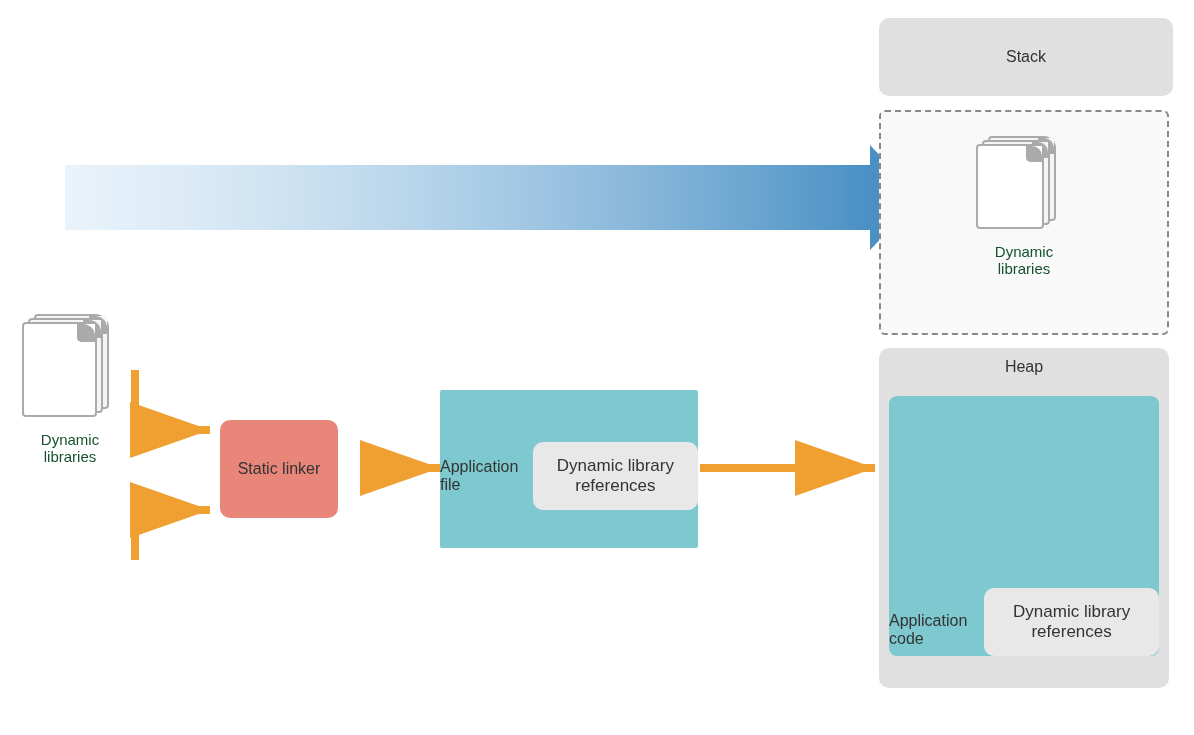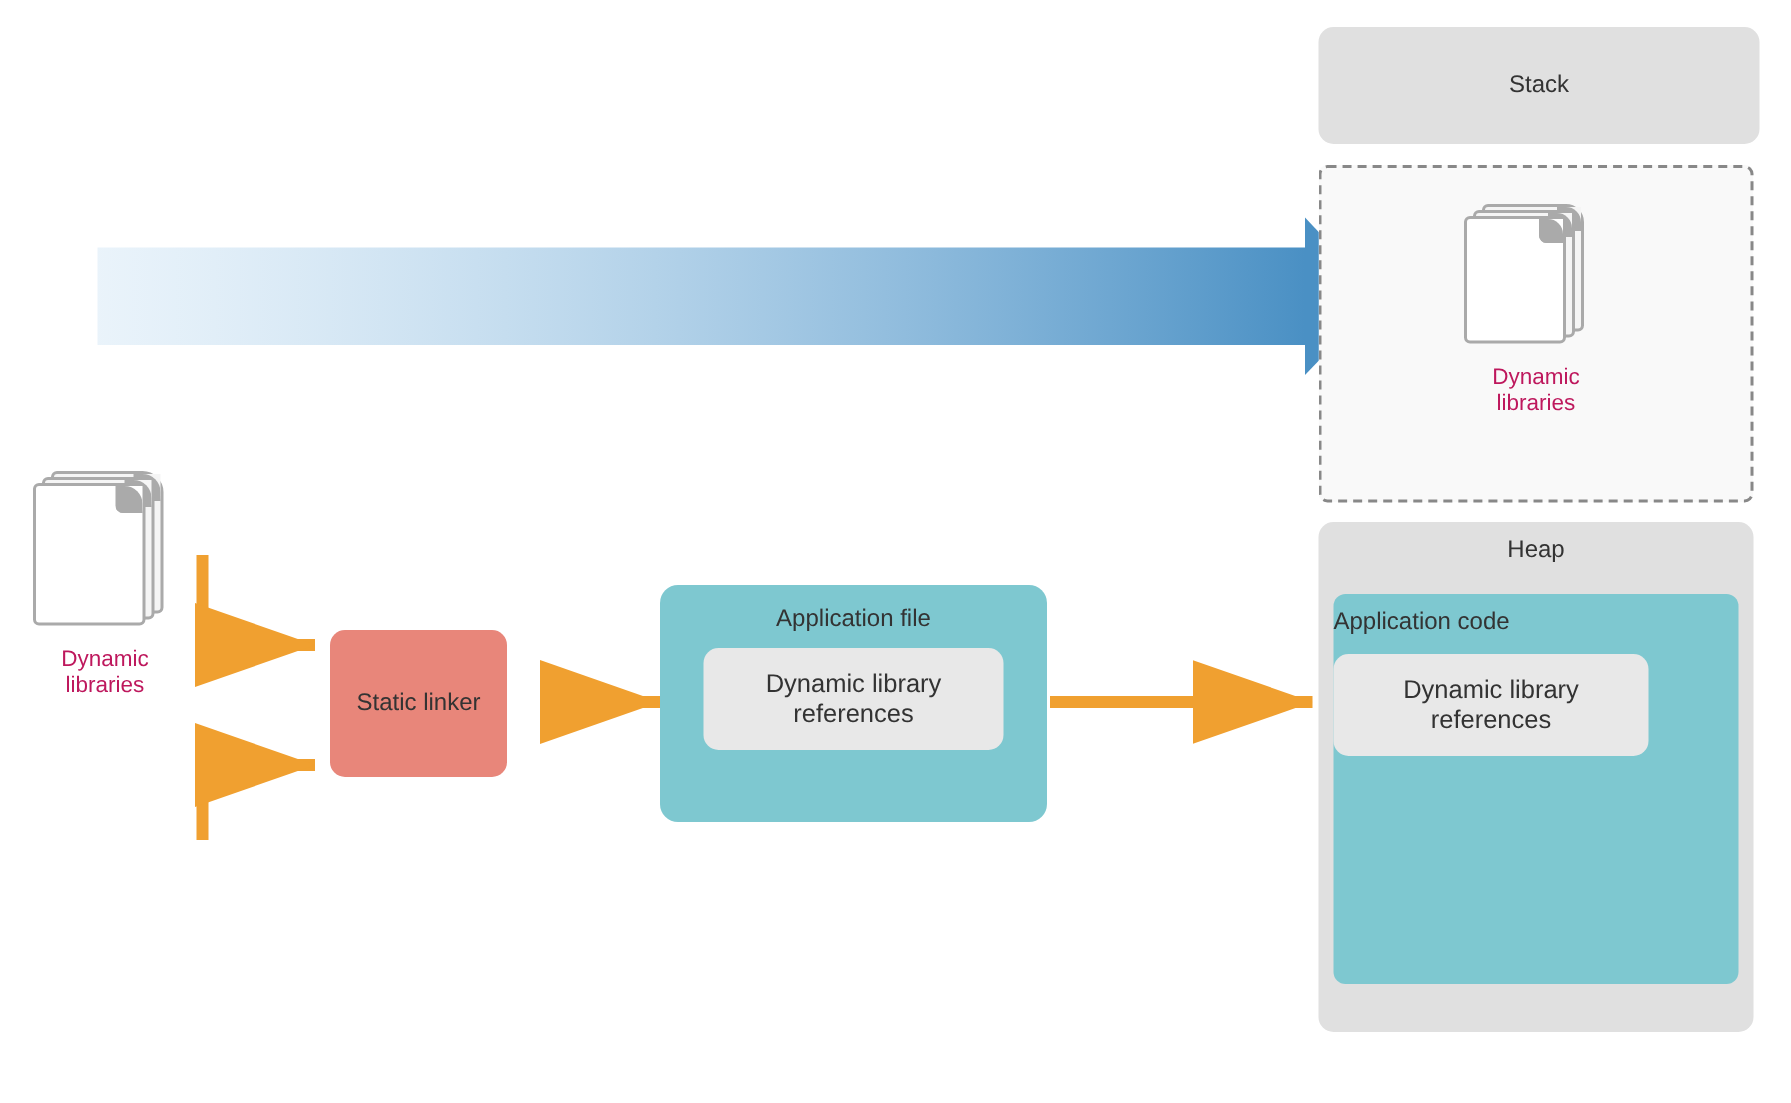--- a/index.html
+++ b/index.html
@@ -25,23 +25,23 @@
       border-radius: 10px;
       display: flex;
       align-items: center;
       justify-content: center;
       font-size: 16px;
       color: #333;
     }
     .app-file-box {
       position: absolute;
       background: #7ec8d0;
-      border-radius: 12px;
-      display: flex;
-      flex-direction: column;
+      border-radius: 2px;
+      display: flex;
+      flex-direction: row;
       align-items: center;
       justify-content: flex-start;
       padding-top: 14px;
       gap: 10px;
     }
     .app-file-label {
       font-size: 16px;
       color: #333;
     }
     .inner-ref-box {
@@ -80,40 +80,40 @@
       text-align: center;
       font-size: 16px;
       color: #333;
       padding: 10px 0 6px 0;
     }
     .app-code-inner {
       position: absolute;
       background: #7ec8d0;
       border-radius: 8px;
       display: flex;
-      flex-direction: column;
-      align-items: flex-start;
+      flex-direction: row;
+      align-items: flex-end;
       justify-content: flex-start;
       padding-top: 10px;
     }
 
     
     svg.arrows {
       position: absolute;
       top: 0; left: 0;
       width: 1194px;
       height: 735px;
       pointer-events: none;
     }
 
     
     .doc-label {
       text-align: center;
       font-size: 15px;
-      color: #be185d;
+      color: #14532d;
       margin-top: 6px;
     }
 
     
     .doc-group {
       position: absolute;
       display: flex;
       flex-direction: column;
       align-items: center;
     }

